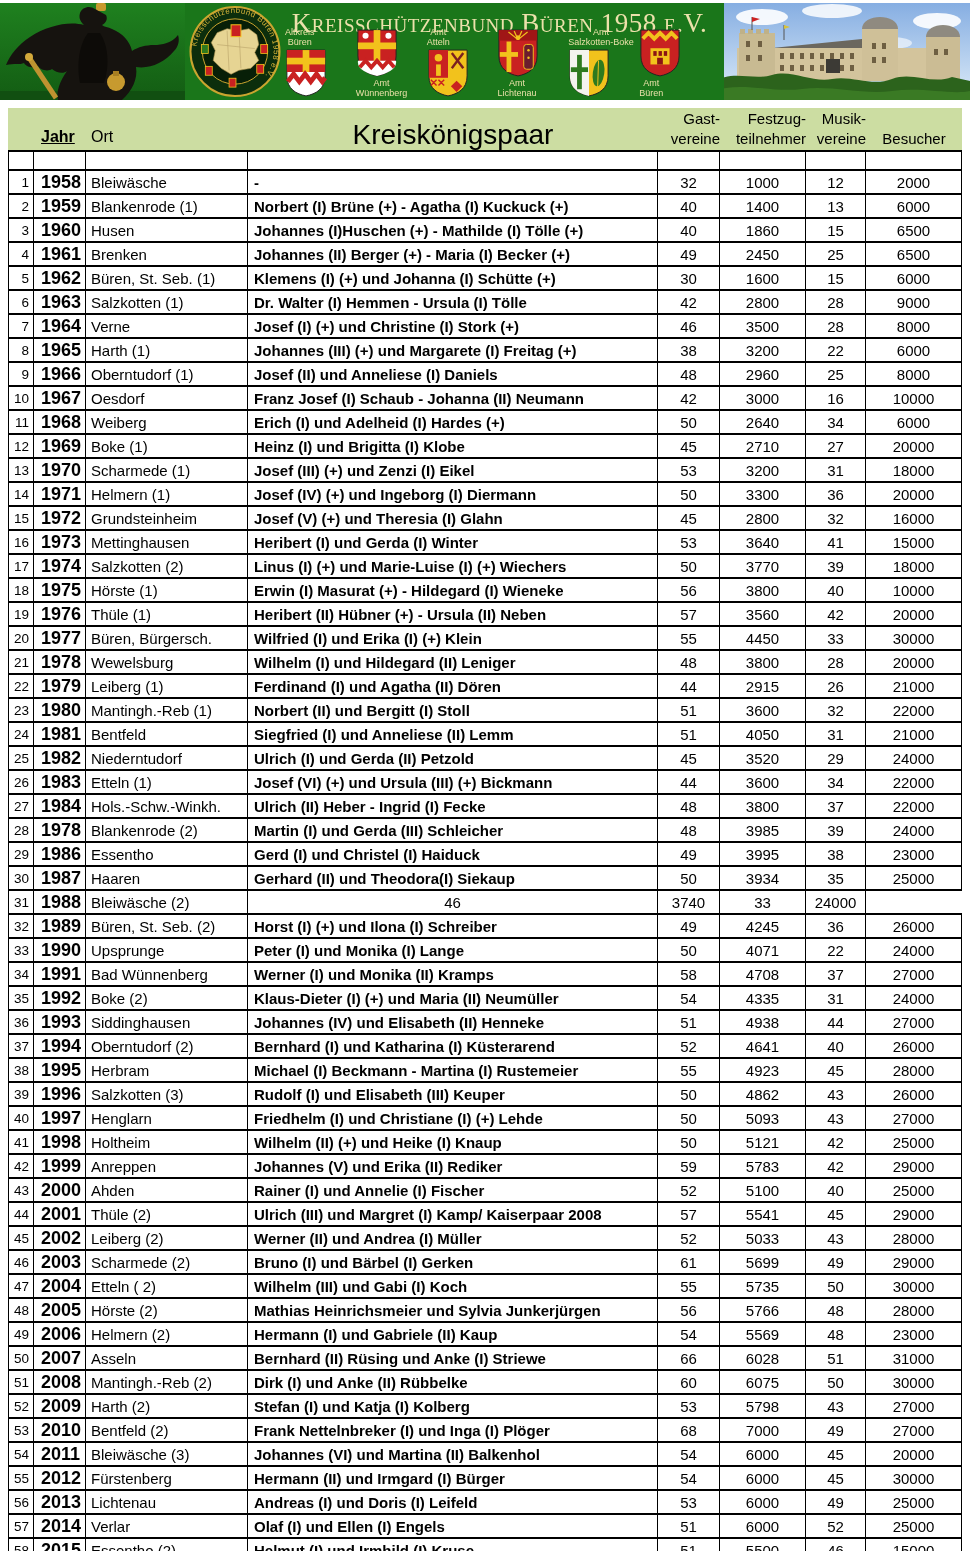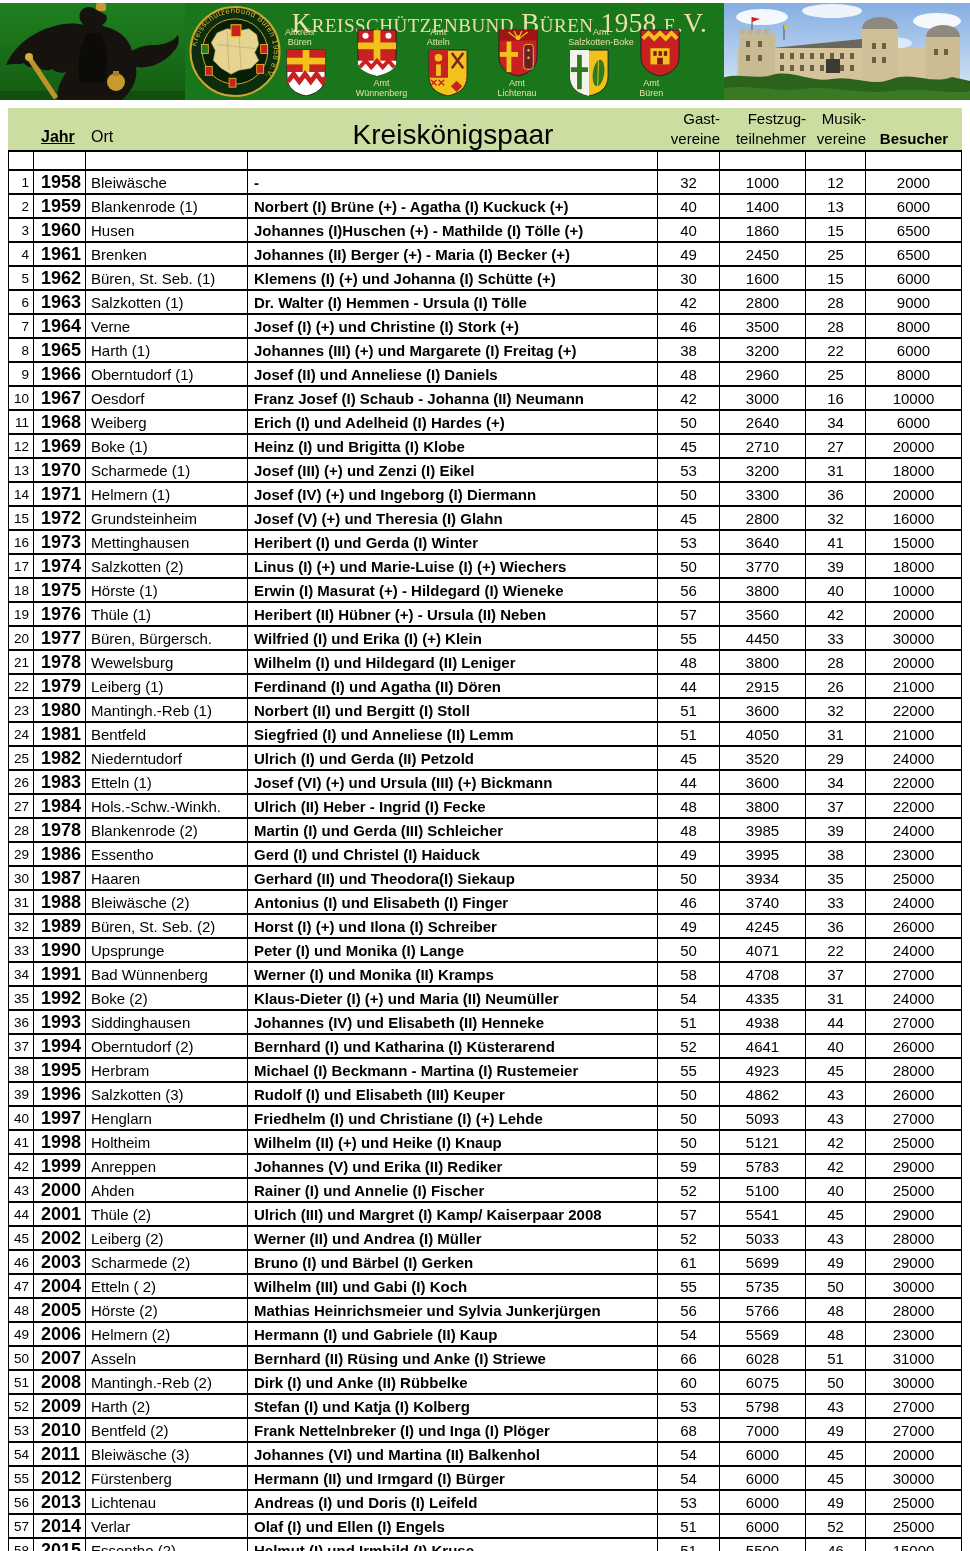--- a/index.html
+++ b/index.html
@@ -27,21 +27,21 @@
   .emblem.pos-below .lbl{margin-top:1px;}
 
   
   .band{margin:8px 8px 0;height:42px;background:#ccdda2;display:grid;grid-template-columns:var(--cols);}
   .h-jahr{grid-column:2;align-self:end;font-weight:bold;font-size:16px;padding:0 0 4px 7px;text-decoration:underline;}
   .h-ort{grid-column:3;align-self:end;font-size:16px;padding:0 0 4px 5px;}
   .h-paar{grid-column:4;align-self:end;font-size:28px;line-height:1;text-align:center;padding-bottom:1px;}
   .h-2line{display:flex;flex-direction:column;justify-content:space-between;align-items:flex-end;
            font-size:15px;padding:2px 0 3px;}
   .h-besucher{align-self:stretch;display:flex;align-items:flex-end;justify-content:center;
-              font-size:15px;padding-bottom:3px;font-weight:bold;}
+              font-size:15px;padding-bottom:3px;}
 
   
   #table{margin:0 8px;border-top:2px solid #000;}
   .trow{display:grid;grid-template-columns:var(--cols);height:22px;border-bottom:2px solid #000;}
   .trow.empty{height:17px;}
   .cell{display:flex;align-items:center;border-right:1px solid #000;overflow:hidden;white-space:nowrap;}
   .cell:first-child{border-left:1px solid #000;}
   .rn{justify-content:flex-end;padding-right:4px;font-size:13.5px;}
   .yr{font-weight:bold;font-size:18px;padding-left:7px;}
   .ort{font-weight:normal;font-size:15px;padding-left:5px;}
@@ -587,21 +587,20 @@
       <div class="cell paar">Gerhard (II) und Theodora(I) Siekaup</div>
       <div class="cell numc">50</div>
       <div class="cell numc">3934</div>
       <div class="cell numc">35</div>
       <div class="cell numc">25000</div>
     </div>
     <div class="trow">
       <div class="cell rn">31</div>
       <div class="cell yr">1988</div>
       <div class="cell ort">Bleiwäsche (2)</div>
-      <div class="cell paar">Antonius (I) und Elisabeth (I) Finger</div>
       <div class="cell numc">46</div>
       <div class="cell numc">3740</div>
       <div class="cell numc">33</div>
       <div class="cell numc">24000</div>
     </div>
     <div class="trow">
       <div class="cell rn">32</div>
       <div class="cell yr">1989</div>
       <div class="cell ort">Büren, St. Seb. (2)</div>
       <div class="cell paar">Horst (I) (+) und Ilona (I) Schreiber</div>

